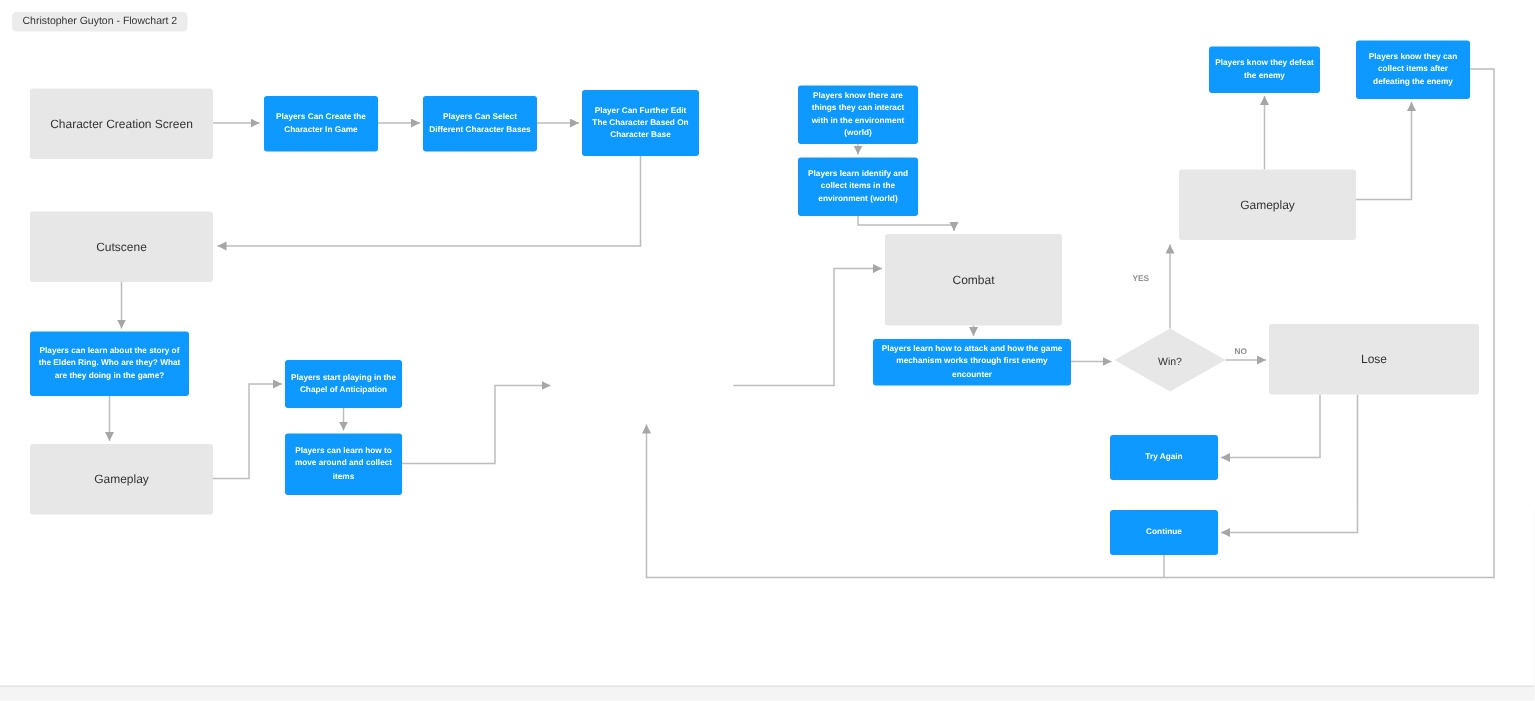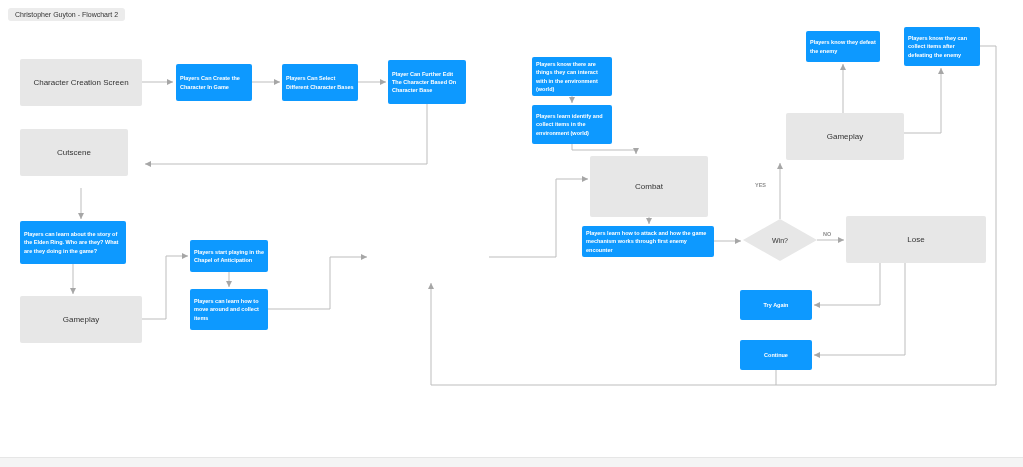--- a/index.html
+++ b/index.html
@@ -31,20 +31,21 @@
     font-size: 7px;
     color: #333;
     white-space: nowrap;
     z-index: 5;
   }
   .node {
     position: absolute;
     display: flex;
     align-items: center;
     justify-content: center;
+    text-align: center;
     border-radius: 2px;
     z-index: 3;
   }
   .node.gray {
     background: #e7e7e7;
     color: #333333;
     font-size: 8px;
     padding: 2px;
   }
   .node.blue {
@@ -136,21 +137,21 @@
   </div>
 
   <div class="node blue" style="left:282px;top:64px;width:76px;height:37px">
     <span>Players Can Select Different Character Bases</span>
   </div>
 
   <div class="node blue" style="left:388px;top:60px;width:78px;height:44px">
     <span>Player Can Further Edit The Character Based On Character Base</span>
   </div>
 
-  <div class="node gray" style="left:20px;top:129px;width:108px;height:47px">
+  <div class="node gray" style="left:20px;top:141px;width:122px;height:47px">
     <span>Cutscene</span>
   </div>
 
   <div class="node blue" style="left:20px;top:221px;width:106px;height:43px">
     <span>Players can learn about the story of the Elden Ring. Who are they? What are they doing in the game?</span>
   </div>
 
   <div class="node gray" style="left:20px;top:296px;width:122px;height:47px">
     <span>Gameplay</span>
   </div>

